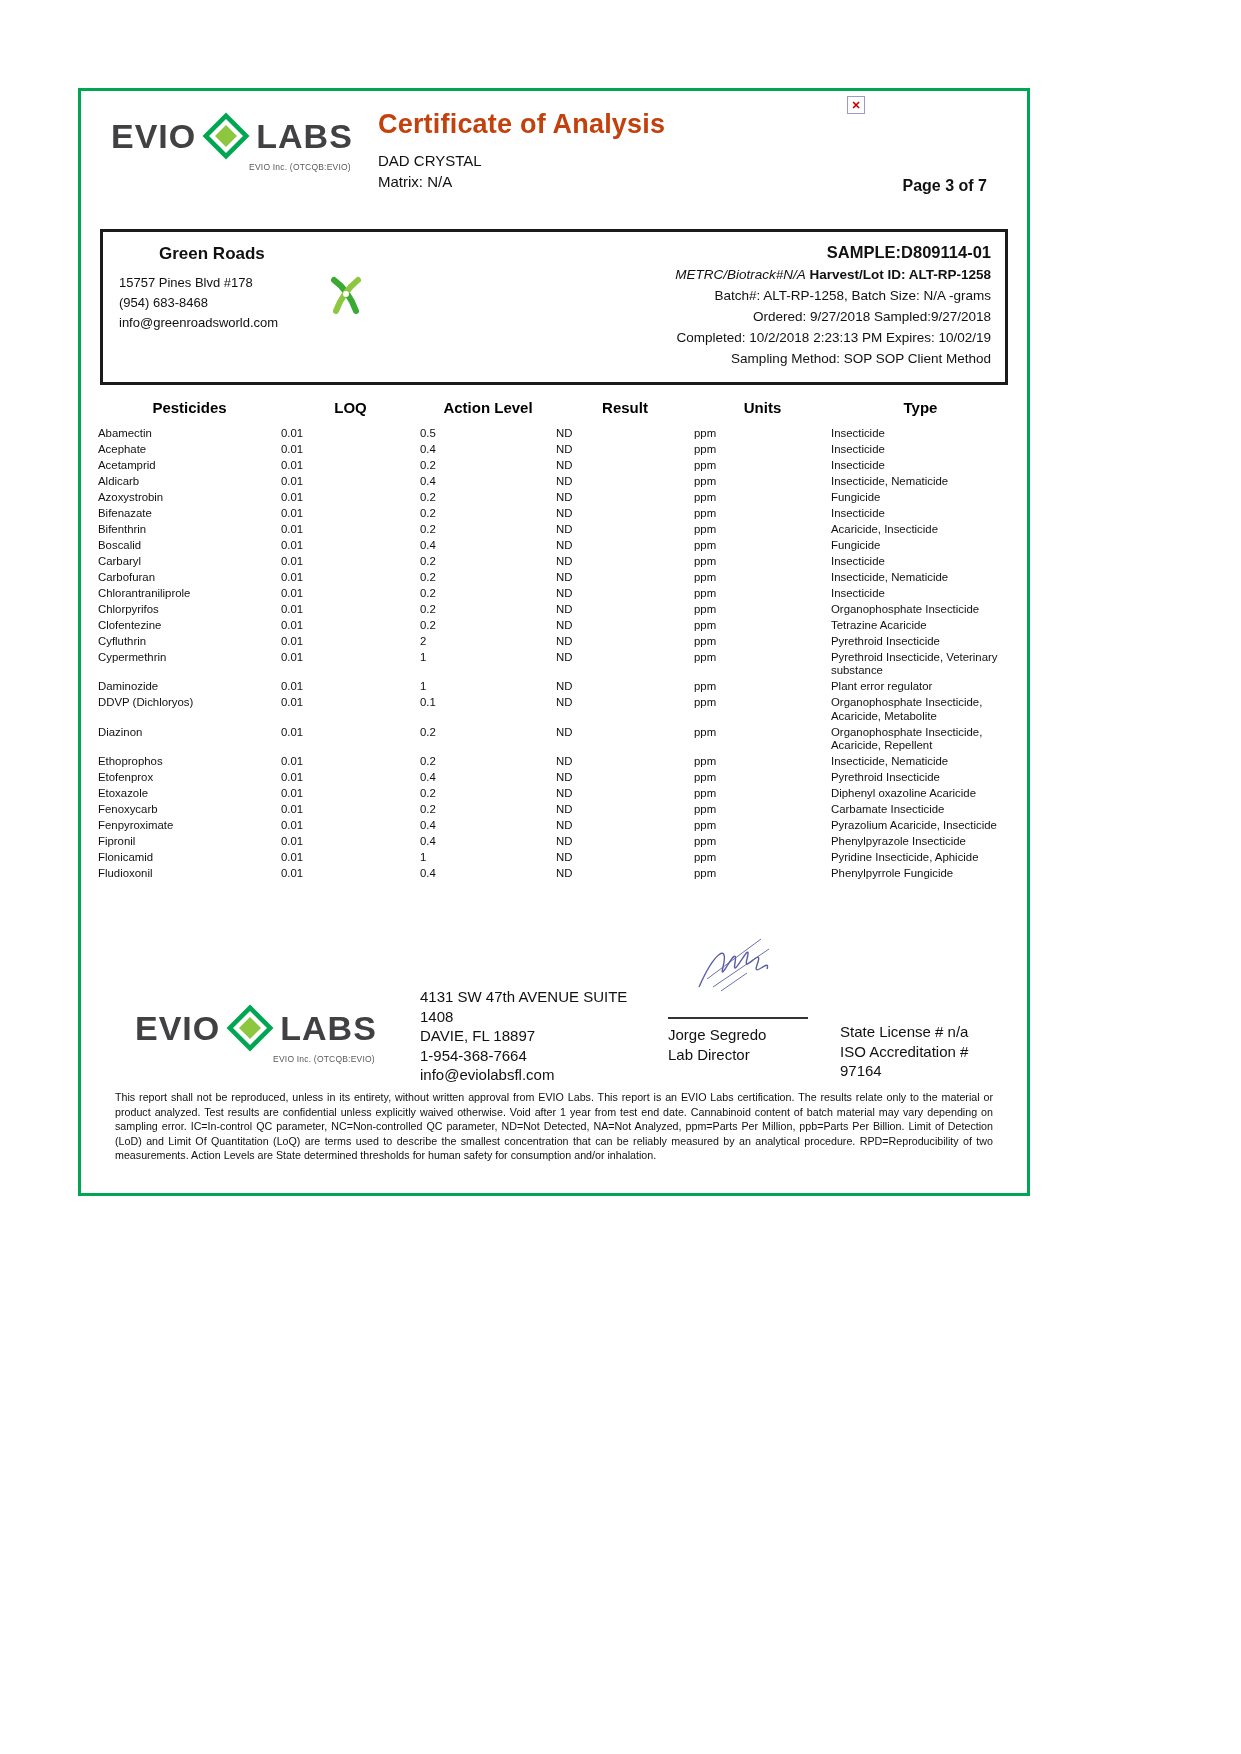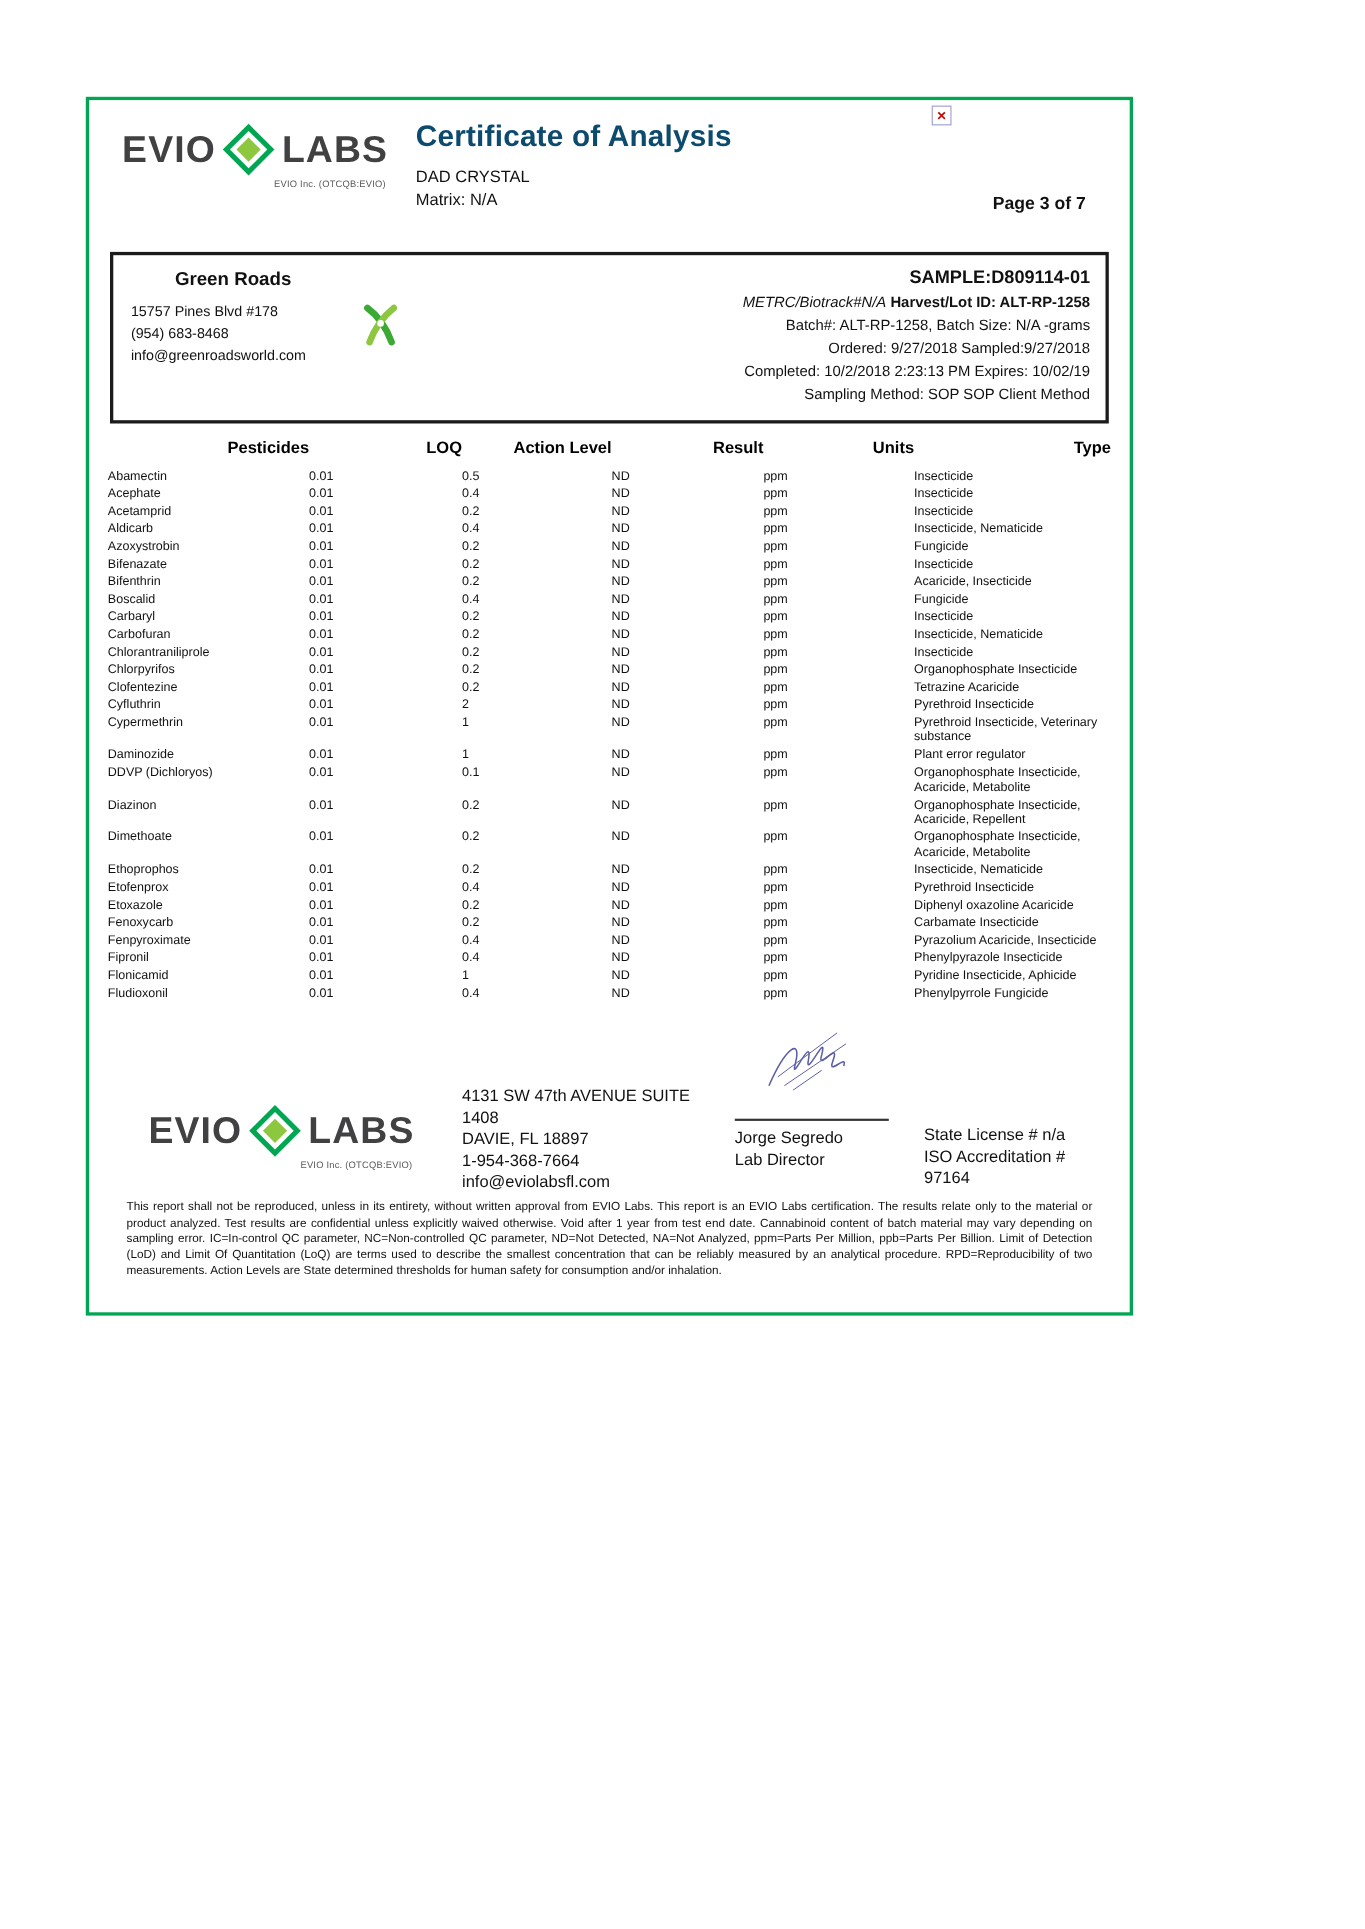--- a/index.html
+++ b/index.html
@@ -12,21 +12,21 @@
   
   .evio-logo { position:absolute; }
   .logo-row { display:flex; align-items:center; gap:5px; }
   .logo-evio,.logo-labs { font-size:34px; font-weight:bold; color:var(--logo-dark-text,#414042); letter-spacing:1px; }
   .logo-diamond svg { display:block; }
   .logo-tagline { font-size:8.5px; color:#58595b; text-align:right; padding-right:2px; margin-top:1px; letter-spacing:.2px; }
 
   
   .header-logo { left:30px; top:20px; }
   .title-block { position:absolute; left:297px; top:18px; }
-  .doc-title { font-size:27px; font-weight:bold; color:#0c4a6e; letter-spacing:.2px; }
+  .doc-title { font-size:27px; font-weight:bold; color:#c2410c; letter-spacing:.2px; }
   .doc-product { font-size:15px; margin-top:12px; }
   .doc-matrix { font-size:15px; margin-top:4px; }
   .page-number { position:absolute; right:40px; top:86px; font-size:16px; font-weight:bold; }
   .broken-image { position:absolute; left:766px; top:5px; width:18px; height:18px;
                   border:1px solid #9b9bd0; background:#fff; display:flex; align-items:center; justify-content:center;
                   color:var(--error-red,#cc0000); font-size:11px; font-weight:bold; }
 
   
   .sample-box { position:absolute; left:19px; top:138px; width:908px; height:156px; border:3px solid #1b1b1b; background:#fff; }
   .company-info { position:absolute; left:16px; top:12px; }
@@ -38,21 +38,21 @@
   .wordmark { font-size:30px; font-weight:bold; letter-spacing:.5px; margin-top:2px; white-space:nowrap; }
   .wm-evio { color:#4d4d4f; }
   .wm-labs { color:#a7a9ac; }
   .sample-details { position:absolute; right:14px; top:8px; text-align:right; font-size:13.5px; line-height:21px; }
   .sample-details .line1 { font-size:16.5px; font-weight:bold; line-height:24px; }
   .metrc-part { font-style:italic; }
   .harvest-part { font-weight:bold; }
 
   
   .pesticides-table { position:absolute; left:17px; top:308px; width:912px; border-collapse:collapse; table-layout:fixed; }
-  .pesticides-table th { font-size:15px; font-weight:bold; text-align:right; padding:0 0 10px 0; color:#000; }
+  .pesticides-table th { font-size:15px; font-weight:bold; text-align:center; padding:0 0 10px 0; color:#000; }
   .pesticides-table td { font-size:11.4px; line-height:13.5px; padding:1.2px 6px 1.3px 0; vertical-align:top; color:#111; }
   .pesticides-table td:last-child { padding-right:0; }
 
   
   .signature { position:absolute; left:606px; top:838px; }
   .signer-block { position:absolute; left:587px; top:926px; font-size:15px; line-height:20px; }
   .signer-line { width:140px; border-top:2px solid #333; margin-bottom:6px; }
   .footer-logo { left:54px; top:912px; }
   .footer-address { position:absolute; left:339px; top:896px; width:218px; font-size:15px; line-height:19.5px; }
   .footer-license { position:absolute; left:759px; top:914px; font-size:15px; line-height:19.5px;margin-top:17px; }
@@ -279,28 +279,20 @@
           </tr>
           <tr>
             <td>Diazinon</td>
             <td>0.01</td>
             <td>0.2</td>
             <td>ND</td>
             <td>ppm</td>
             <td>Organophosphate Insecticide, Acaricide, Repellent</td>
           </tr>
           <tr>
-            <td>Dimethoate</td>
-            <td>0.01</td>
-            <td>0.2</td>
-            <td>ND</td>
-            <td>ppm</td>
-            <td>Organophosphate Insecticide, Acaricide, Metabolite</td>
-          </tr>
-          <tr>
             <td>Ethoprophos</td>
             <td>0.01</td>
             <td>0.2</td>
             <td>ND</td>
             <td>ppm</td>
             <td>Insecticide, Nematicide</td>
           </tr>
           <tr>
             <td>Etofenprox</td>
             <td>0.01</td>

